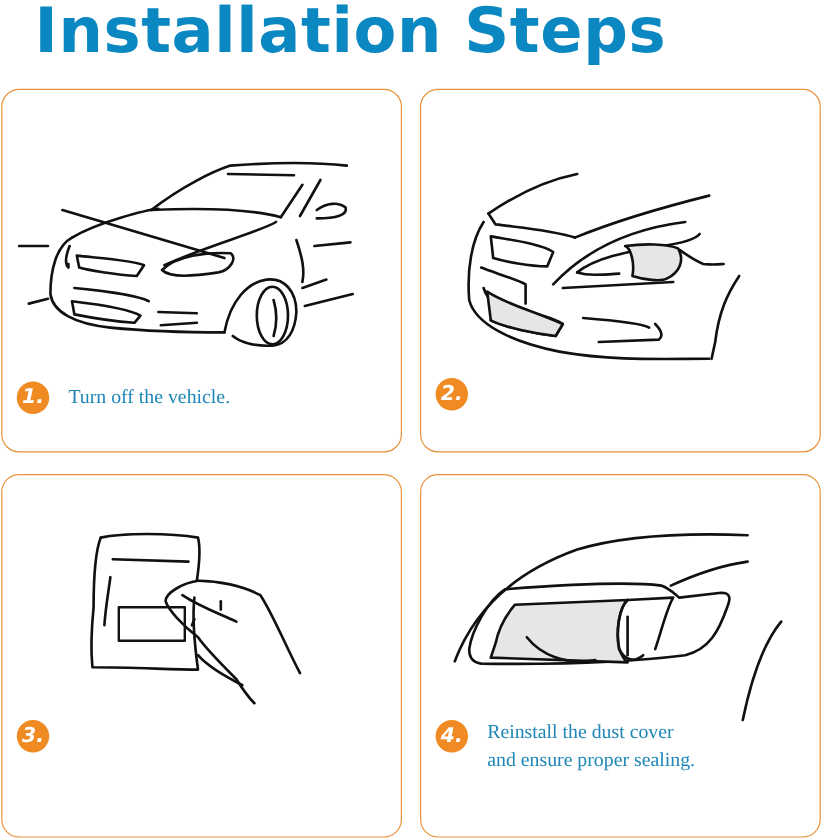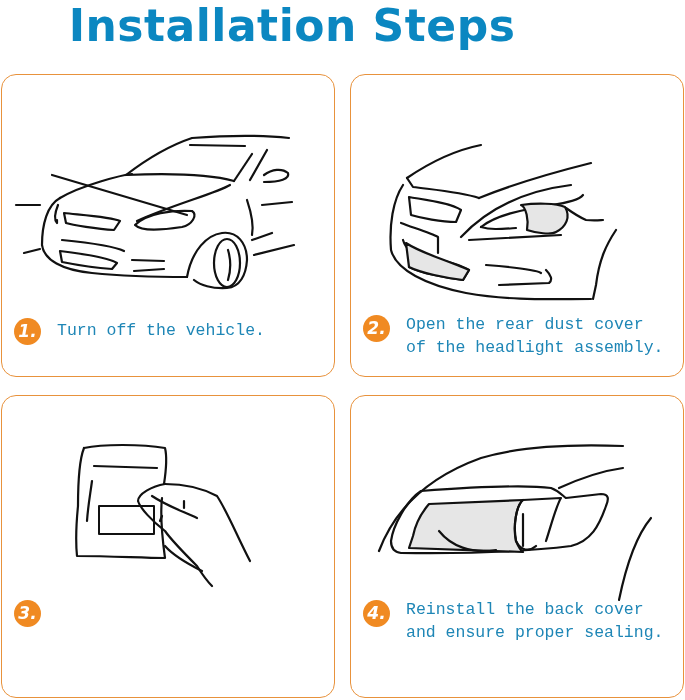--- a/index.html
+++ b/index.html
@@ -2,21 +2,21 @@
 <html><head>
 <meta charset="utf-8">
 <style>
   html, body { margin: 0; padding: 0; background: #ffffff; }
   body {
     width: 685px; height: 700px; position: relative; overflow: hidden;
     font-family: "DejaVu Sans", "Liberation Sans", sans-serif;
   }
   .title {
     position: absolute; left: 0; top: 0; width: 584px; height: 60px;
-    text-align: center; font-weight: bold; font-size: 44px; line-height: 52px;
+    text-align: center; font-weight: bold; font-size: 52px; line-height: 52px;
     color: #0B87C1; letter-spacing: 0.5px;
   }
   .card {
     position: absolute; box-sizing: border-box;
     border: 1.6px solid #E8923C; border-radius: 15px; background: #fff;
     width: 334px; height: 303px;
   }
   .c1 { left: 1px;   top: 74px; }
   .c2 { left: 350px; top: 74px; }
   .c3 { left: 1px;   top: 395px; }
@@ -26,21 +26,21 @@
     position: absolute; left: 12px; display: flex; align-items: flex-start;
   }
   .badge {
     flex: 0 0 auto; width: 27px; height: 27px; border-radius: 50%;
     background: #F08A22; color: #fff; font-weight: bold; font-style: italic;
     font-size: 17px; line-height: 27px; text-align: center; margin-top: 2px;
     font-family: "DejaVu Sans", sans-serif;
   }
   .text {
     margin-left: 16px; color: #1E86B6; font-size: 16.5px; line-height: 23px;
-    font-family: Liberation Mono, monospace; white-space: pre-line;
+    font-family: Liberation Serif, serif; white-space: pre-line;
   }
   .c1 .step { top: 241px; }
   .c2 .step { top: 238px; }
   .c3 .step { top: 202px; }
   .c4 .step { top: 202px; }
   .c1 .text { margin-top: 3px; }
   svg path, svg line, svg ellipse, svg rect { vector-effect: non-scaling-stroke; }
 </style>
 </head>
 <body>
@@ -97,22 +97,20 @@
     <path d="M130 152 C140 155 150 154 165 153"></path>
     <path fill="#E6E6E6" d="M170 130 C175 132 178 145 176 155 C185 158 200 160 205 157 C215 152 220 142 214 132 C205 128 185 128 170 130 Z"></path>
     <path d="M215 133 C222 138 228 142 235 145 C245 146 250 145 252 145"></path>
     <path d="M118 165 L210 160"></path>
     <path d="M135 190 C160 192 185 195 190 198"></path>
     <path d="M148 210 L198 208 C202 205 200 200 195 195"></path>
     <path d="M265 155 C255 170 248 185 245 210 L242 224"></path>
   </svg>
   <div class="step">
     <div class="badge">2.</div>
-    <div class="text">Open the rear dust cover
-of the headlight assembly.</div>
   </div>
 </div>
 
 <div class="card c3">
   <svg class="illus" viewBox="0 0 332 210" height="210" fill="none" stroke="#111" stroke-width="2.2" stroke-linecap="round" stroke-linejoin="round">
     <path d="M82 52 C78 62 76 80 76 110 C74 130 74 150 75 160 C110 160 140 162 163 162 C160 140 158 120 160 102"></path>
     <path d="M82 52 C100 48 140 48 163 52 C165 60 164 75 162 88"></path>
     <line x1="92" y1="70" x2="155" y2="72"></line>
     <path d="M90 85 C88 100 86 110 85 125"></path>
     <path d="M97 110 L152 110 L152 138 L97 138 Z" stroke-width="2"></path>
@@ -135,16 +133,16 @@
     <path d="M40 145 C42 130 55 105 70 95 C110 92 170 88 200 92 C208 95 212 100 215 102 L250 98 C258 98 258 103 255 110 C248 130 240 145 220 150 C180 155 120 158 50 157 C42 156 40 150 40 145 Z"></path>
     <path fill="#E6E6E6" d="M58 152 L62 140 C65 125 72 115 78 108 L172 104 C165 110 162 130 165 145 C168 152 170 155 172 156 Z"></path>
     <path d="M172 104 C165 110 162 130 165 145 C170 155 178 156 185 150"></path>
     <path d="M172 104 L210 102 C205 110 200 130 195 145"></path>
     <path d="M88 135 C100 150 120 158 145 154"></path>
     <path d="M172 118 L172 150"></path>
     <path d="M300 122 C285 140 275 170 268 204"></path>
   </svg>
   <div class="step">
     <div class="badge">4.</div>
-    <div class="text">Reinstall the back cover
+    <div class="text">Reinstall the dust cover
 and ensure proper sealing.</div>
   </div>
 </div>
 
 </body></html>

